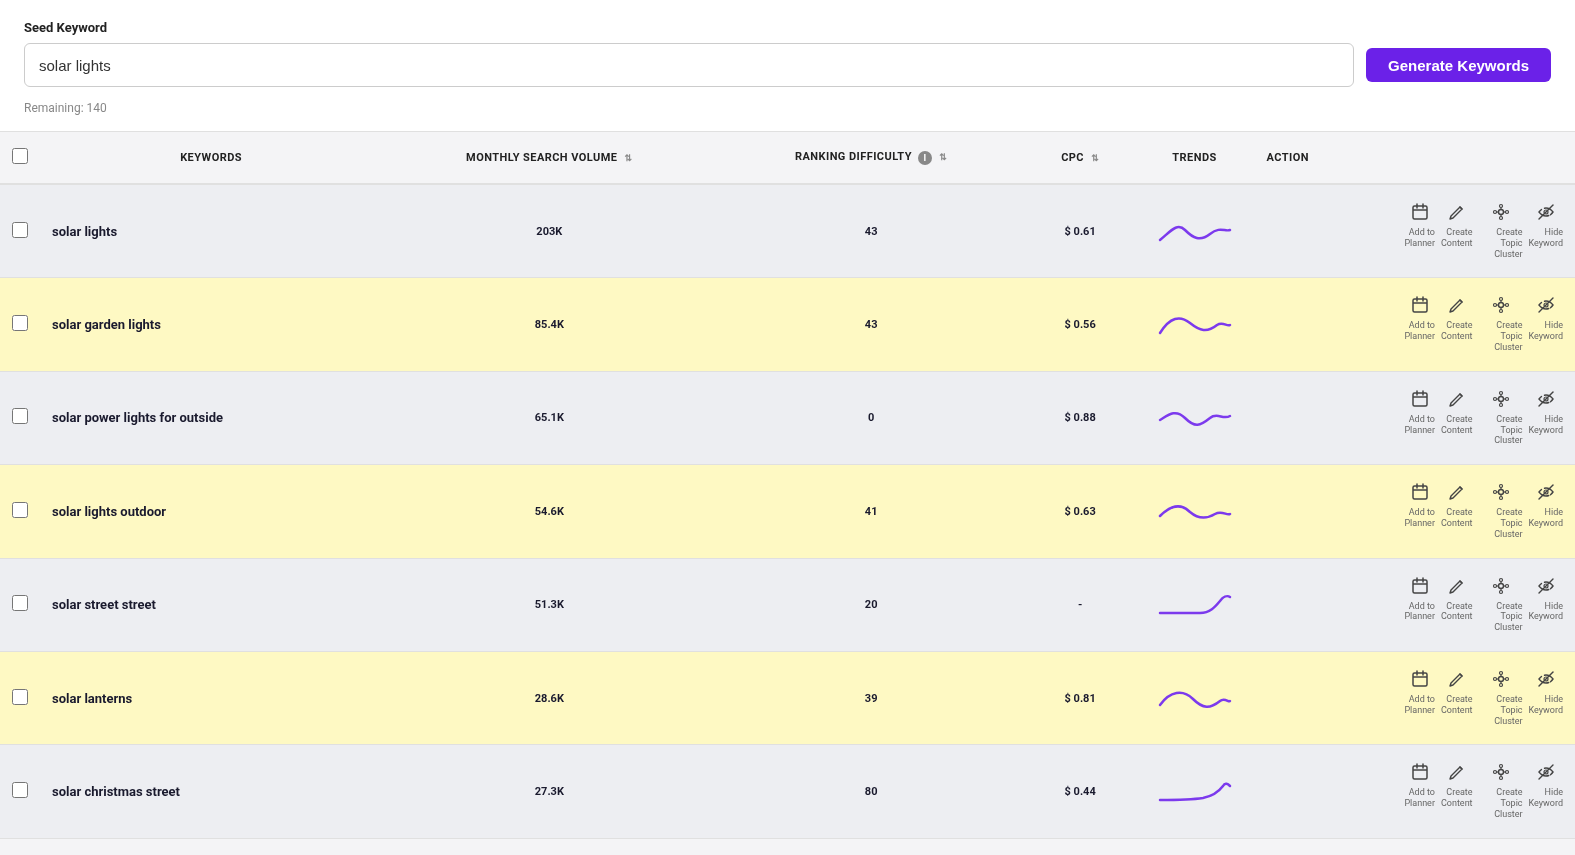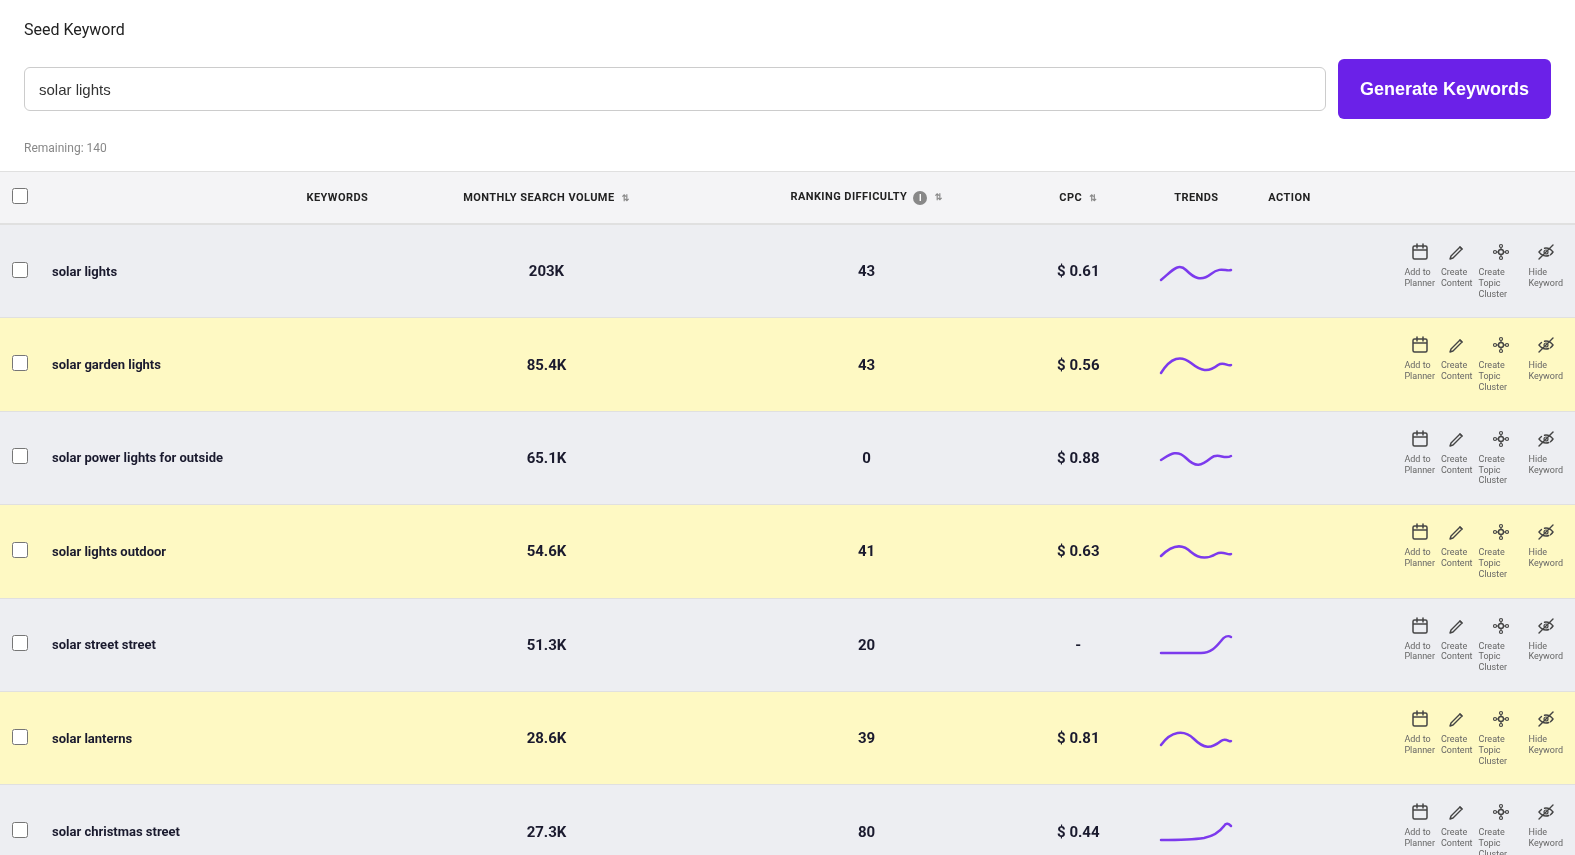--- a/index.html
+++ b/index.html
@@ -8,73 +8,73 @@
       background: #f4f4f6;
       color: #1a1a2e;
       font-size: 13px;
     }
     .top-section {
       background: #fff;
       padding: 20px 24px 16px;
       border-bottom: 1px solid #e0e0e0;
     }
     .seed-label {
-      font-size: 16px;
-      font-weight: 400;
+      font-size: 13px;
+      font-weight: 700;
       color: #222;
-      margin-bottom: 20px;
+      margin-bottom: 8px;
     }
     .seed-row {
       display: flex;
       align-items: center;
       gap: 12px;
     }
     .seed-input {
       flex: 1;
       height: 44px;
       border: 1px solid #ccc;
       border-radius: 6px;
       padding: 0 14px;
       font-size: 15px;
       color: #333;
       outline: none;
     }
     .generate-btn {
-      height: 60px;
+      height: 34px;
       background: #6b21e8;
       color: #fff;
       border: none;
       border-radius: 6px;
       padding: 0 22px;
-      font-size: 18px;
+      font-size: 15px;
       font-weight: 600;
       cursor: pointer;
       white-space: nowrap;
     }
     .remaining-text {
       font-size: 12px;
       color: #888;
-      margin-top: 22px;
+      margin-top: 14px;
     }
     .table-wrapper {
       background: #f4f4f6;
       padding: 0;
     }
     table {
       width: 100%;
       border-collapse: collapse;
       background: #f4f4f6;
     }
     thead tr {
       background: #f4f4f6;
       border-bottom: 2px solid #e0e0e0;
     }
     thead th {
       padding: 16px 12px;
-      text-align: right;
+      text-align: center;
       font-size: 11px;
       font-weight: 700;
       color: #222;
       letter-spacing: 0.04em;
       text-transform: uppercase;
       white-space: nowrap;
     }
     thead th.center { text-align: center; }
     thead th.right { text-align: left; }
     .sort-icon {
@@ -116,21 +116,21 @@
       height: 16px;
       cursor: pointer;
     }
     .keyword-name {
       font-weight: 700;
       font-size: 13px;
       color: #1a1a2e;
     }
     .volume-cell, .difficulty-cell, .cpc-cell {
       font-weight: 700;
-      font-size: 15px;
+      font-size: 11px;
       color: #1a1a2e;
       text-align: center;
     }
     .trends-cell {
       text-align: center;
       width: 120px;
     }
     .action-cell {
       text-align: right;
       white-space: nowrap;
@@ -149,21 +149,21 @@
       color: #444;
     }
     .action-icon {
       font-size: 18px;
       line-height: 1;
       color: #444;
     }
     .action-label {
       font-size: 9px;
       color: #666;
-      text-align: left;
+      text-align: right;
       line-height: 1.2;
       max-width: 44px;
     }
     svg.trend-line {
       width: 80px;
       height: 36px;
     }
   </style>
 </head>
 <body>

